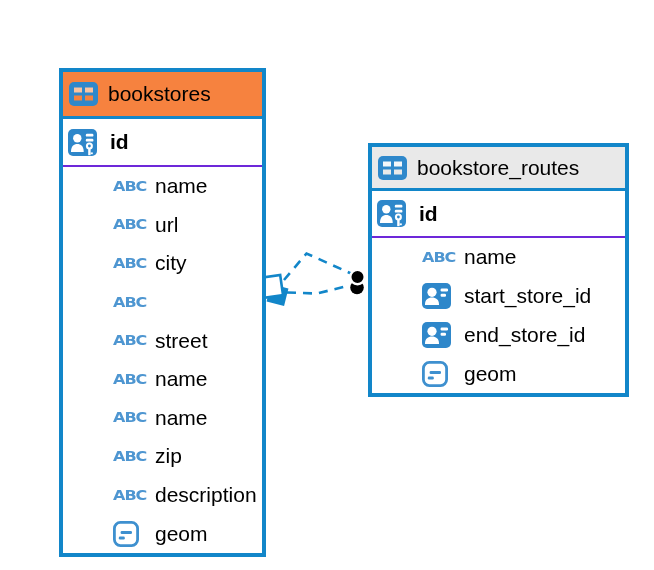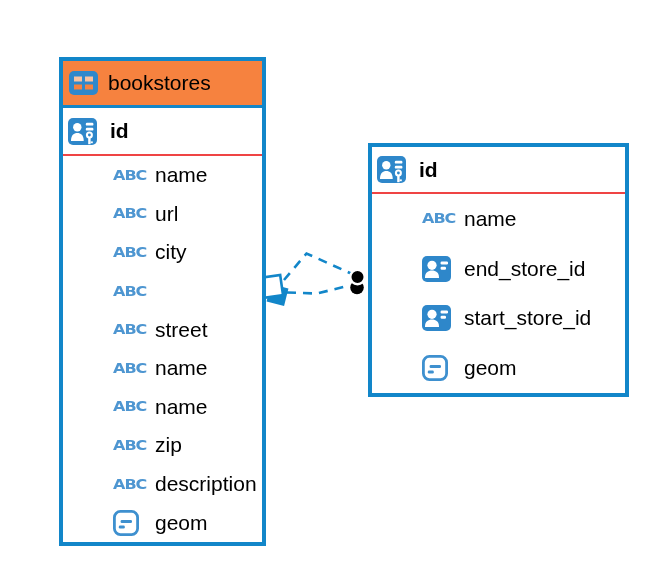--- a/index.html
+++ b/index.html
@@ -2,31 +2,31 @@
 <html><head>
 <meta charset="utf-8">
 <style>
   html,body{margin:0;padding:0;background:#ffffff;}
   .canvas{position:relative;width:654px;height:570px;background:#ffffff;overflow:hidden;
           font-family:"Liberation Sans",sans-serif;color:#000;}
   .conn-layer{position:absolute;left:0;top:0;width:654px;height:570px;}
 
   .etable{position:absolute;box-sizing:border-box;border:4px solid #1286C9;background:#fff;
           display:flex;flex-direction:column;}
-  .etable.bookstores{left:59px;top:57px;width:207px;height:489px;}
+  .etable.bookstores{left:59px;top:68px;width:207px;height:489px;}
   .etable.routes{left:368px;top:143px;width:261px;height:254px;}
 
   .thead{display:flex;align-items:center;gap:10px;padding-left:6px;
          border-bottom:3px solid #1286C9;flex:0 0 auto;}
   .thead.h-orange{background:#F6823F;height:44px;}
   .thead.h-gray{background:#E9E9E9;height:41px;}
   .ttitle{font-size:21px;font-weight:400;white-space:nowrap;}
 
   .idrow{display:flex;align-items:center;padding-left:5px;
-         border-bottom:2px solid #ef4444;flex:0 0 auto;}
+         border-bottom:2px solid #6d28d9;flex:0 0 auto;}
   .etable.bookstores .idrow{height:46px;}
   .etable.routes .idrow{height:45px;}
   .rows{flex:1 1 auto;display:flex;flex-direction:column;margin-left:44px;}
   .crow{flex:1 1 0;display:flex;align-items:center;padding-left:6px;}
 
   .icell{flex:0 0 36px;display:flex;align-items:center;justify-content:flex-start;}
   .clabel{font-size:21px;margin-left:6px;white-space:nowrap;}
   .clabel.pk{font-weight:700;}
 
   .abc{font-family:"DejaVu Sans",sans-serif;font-weight:700;font-size:16px;
@@ -159,20 +159,26 @@
           <svg class="svg-geom">
               <use href="#sym-geom"></use>
             </svg>
           </span>
         <span class="clabel">geom</span>
       </div>
     </div>
   </div>
 
   <div class="etable routes">
+    <div class="thead h-gray">
+      <svg class="svg-table" style="--cellTop:#F4F7FA;--cellBot:#E9E9E9">
+          <use href="#sym-table"></use>
+        </svg>
+      <span class="ttitle">bookstore_routes</span>
+    </div>
     <div class="idrow">
       <span class="icell">
         <svg class="svg-pk">
             <use href="#sym-pk"></use>
           </svg>
         </span>
       <span class="clabel pk">id</span>
     </div>
     <div class="rows">
       <div class="crow">
@@ -180,29 +186,29 @@
             <span class="abc">ABC</span>
           </span>
         <span class="clabel">name</span>
       </div>
       <div class="crow">
         <span class="icell">
           <svg class="svg-fk">
               <use href="#sym-fk"></use>
             </svg>
           </span>
-        <span class="clabel">end_store_id</span>
+        <span class="clabel">start_store_id</span>
       </div>
       <div class="crow">
         <span class="icell">
           <svg class="svg-fk">
               <use href="#sym-fk"></use>
             </svg>
           </span>
-        <span class="clabel">start_store_id</span>
+        <span class="clabel">end_store_id</span>
       </div>
       <div class="crow">
         <span class="icell">
           <svg class="svg-geom">
               <use href="#sym-geom"></use>
             </svg>
           </span>
         <span class="clabel">geom</span>
       </div>
     </div>

